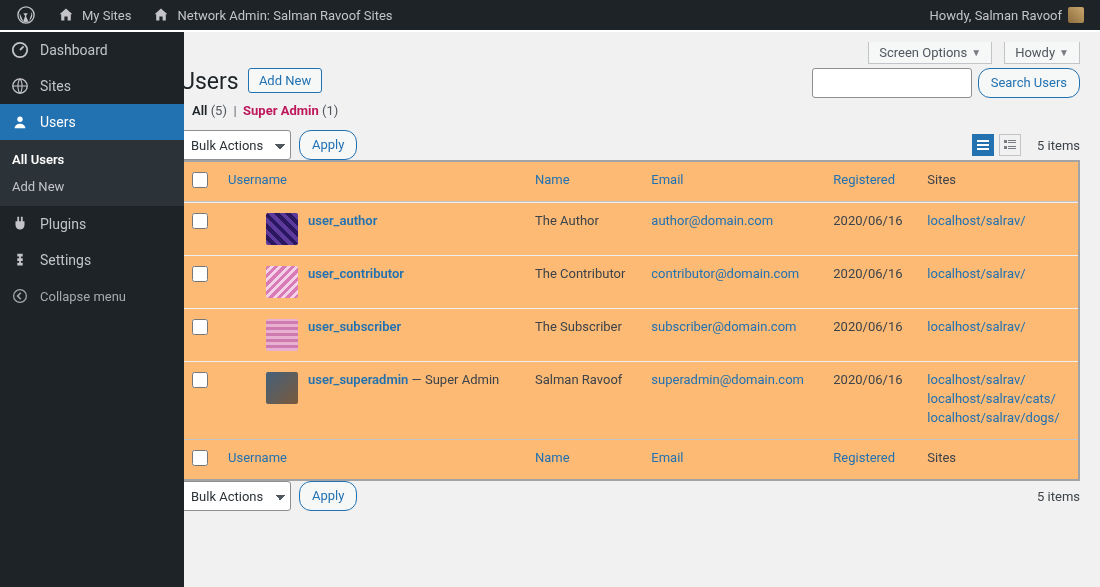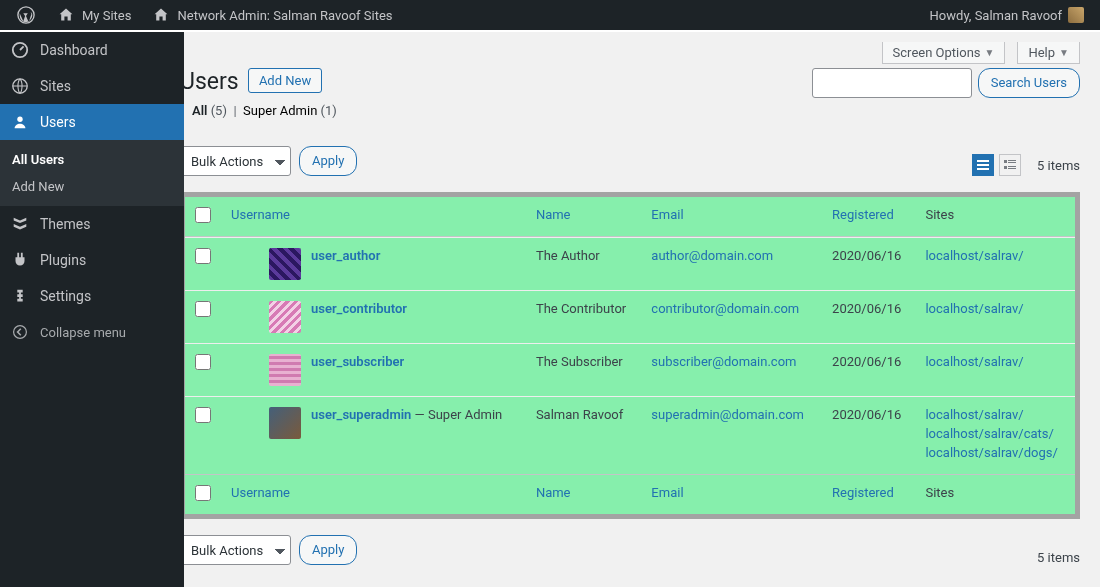--- a/index.html
+++ b/index.html
@@ -27,39 +27,39 @@
 
 .content { margin-left:160px; margin-top:32px; padding:10px 20px 20px 20px; }
 .top-actions { display:flex; justify-content:flex-end; gap:12px; margin-bottom:4px; }
 .screen-btn { background:#f6f7f7; border:1px solid #c3c4c7; border-top:none; padding:3px 10px; font-size:13px; cursor:pointer; display:flex; align-items:center; gap:4px; color:#50575e; }
 .screen-btn .tri { font-size:10px; color:#787c82; }
 
 h1.title { font-size:23px; font-weight:400; color:#1d2327; display:inline-block; margin-right:6px; }
 .page-action { display:inline-block; border:1px solid #2271b1; color:#2271b1; background:#f6f7f7; padding:4px 10px; font-size:13px; border-radius:3px; cursor:pointer; vertical-align:4px; }
 
 .subsubsub { margin:8px 0 12px; font-size:13px; color:#646970; }
-.subsubsub a { color:#000000; text-decoration:none; }
+.subsubsub a { color:#be185d; text-decoration:none;font-weight:bold; }
 .subsubsub .current { color:#1d2327; font-weight:600;margin-left:12px; }
 .subsubsub .count { color:#50575e; }
 
-.tablenav { display:flex; align-items:flex-end; justify-content:space-between; margin:16px 0; }
+.tablenav { display:flex; align-items:center; justify-content:space-between; margin:0 0; }
 .tablenav .left-group { display:flex; align-items:center; gap:8px; }
 .tablenav .right-group { display:flex; align-items:center; gap:8px; }
 
 select.bulk { border:1px solid #8c8f94; background:#fff; padding:0 26px 0 10px; height:30px; font-size:13px; color:#2c3338; border-radius:3px; appearance:none; background-image:linear-gradient(45deg,transparent 50%,#50575e 50%),linear-gradient(135deg,#50575e 50%,transparent 50%); background-position:right 10px top 13px,right 5px top 13px; background-size:5px 5px; background-repeat:no-repeat; }
 .button { border:1px solid #2271b1; color:#2271b1; background:#f6f7f7; padding:0 12px; height:30px; line-height:28px; font-size:13px; border-radius:12px; cursor:pointer; }
 .search-box { display:flex; gap:6px; margin-bottom:8px; justify-content:flex-end; }
 .search-box input[type=search] { border:1px solid #8c8f94; height:30px; width:160px; padding:0 8px; font-size:13px; border-radius:3px; }
 
 .view-switch span { width:22px; height:22px; display:inline-flex; align-items:center; justify-content:center; border:1px solid #c3c4c7; margin-left:2px; cursor:pointer; }
 .view-switch span.active { background:#2271b1; border-color:#2271b1; }
 .view-switch svg { width:14px; height:14px; }
 .displaying-num { color:#3c434a; margin-left:8px; }
 
-table.wp-list { width:100%; border:5px solid #a3a3a3; border-spacing:0; background:#86efac; }
+table.wp-list { width:100%; border:2px solid #a3a3a3; border-spacing:0; background:#fdba74; }
 table.wp-list th, table.wp-list td { text-align:left; padding:10px 10px; font-size:13px; vertical-align:top; }
 table.wp-list thead th, table.wp-list tfoot th { border-bottom:1px solid #c3c4c7; font-weight:400; }
 table.wp-list tfoot th { border-top:1px solid #c3c4c7; border-bottom:none; }
 table.wp-list thead th a, table.wp-list tfoot th a { color:#2271b1; text-decoration:none; }
 table.wp-list tbody tr { border-bottom:1px solid #e5e5e5; }
 table.wp-list tbody td { border-top:1px solid #eee; }
 .check-col { width:30px; }
 .check-col input { width:16px; height:16px; }
 .user-cell { display:flex; align-items:flex-start; gap:10px;margin-left:38px; }
 .avatar { width:32px; height:32px; border-radius:2px; flex-shrink:0; }
@@ -141,28 +141,20 @@
       </span>
     <span>Users</span>
   </div>
   <div class="submenu">
     <div class="sub-item current"><span>All Users</span></div>
     <div class="sub-item"><span>Add New</span></div>
   </div>
   <div class="menu-item">
     <span class="mi-icon">
         <svg viewBox="0 0 20 20" width="18" height="18" fill="currentColor">
-          <path d="M3 3l7 3 7-3v3l-7 3-7-3zM3 10l7 3 7-3v3l-7 3-7-3z"></path>
-        </svg>
-      </span>
-    <span>Themes</span>
-  </div>
-  <div class="menu-item">
-    <span class="mi-icon">
-        <svg viewBox="0 0 20 20" width="18" height="18" fill="currentColor">
           <path d="M7 2v5H5v4c0 3 2 5 5 5s5-2 5-5V7h-2V2h-2v5H9V2z"></path>
         </svg>
       </span>
     <span>Plugins</span>
   </div>
   <div class="menu-item">
     <span class="mi-icon">
         <svg viewBox="0 0 20 20" width="18" height="18" fill="currentColor">
           <path d="M7 3h6v3h-2v2h2v3h-2v2h2v3H7v-3h2v-2H7V8h2V6H7z"></path>
         </svg>
@@ -181,21 +173,21 @@
 </div>
 
 <div class="content">
 
   <div class="top-actions">
     <div class="screen-btn">
       <span>Screen Options</span>
         <span class="tri">▼</span>
     </div>
     <div class="screen-btn">
-      <span>Help</span>
+      <span>Howdy</span>
         <span class="tri">▼</span>
     </div>
   </div>
 
   <div class="head-row">
     <div>
       <h1 class="title">Users</h1>
       <a class="page-action">Add New</a>
 
       <div class="subsubsub">

